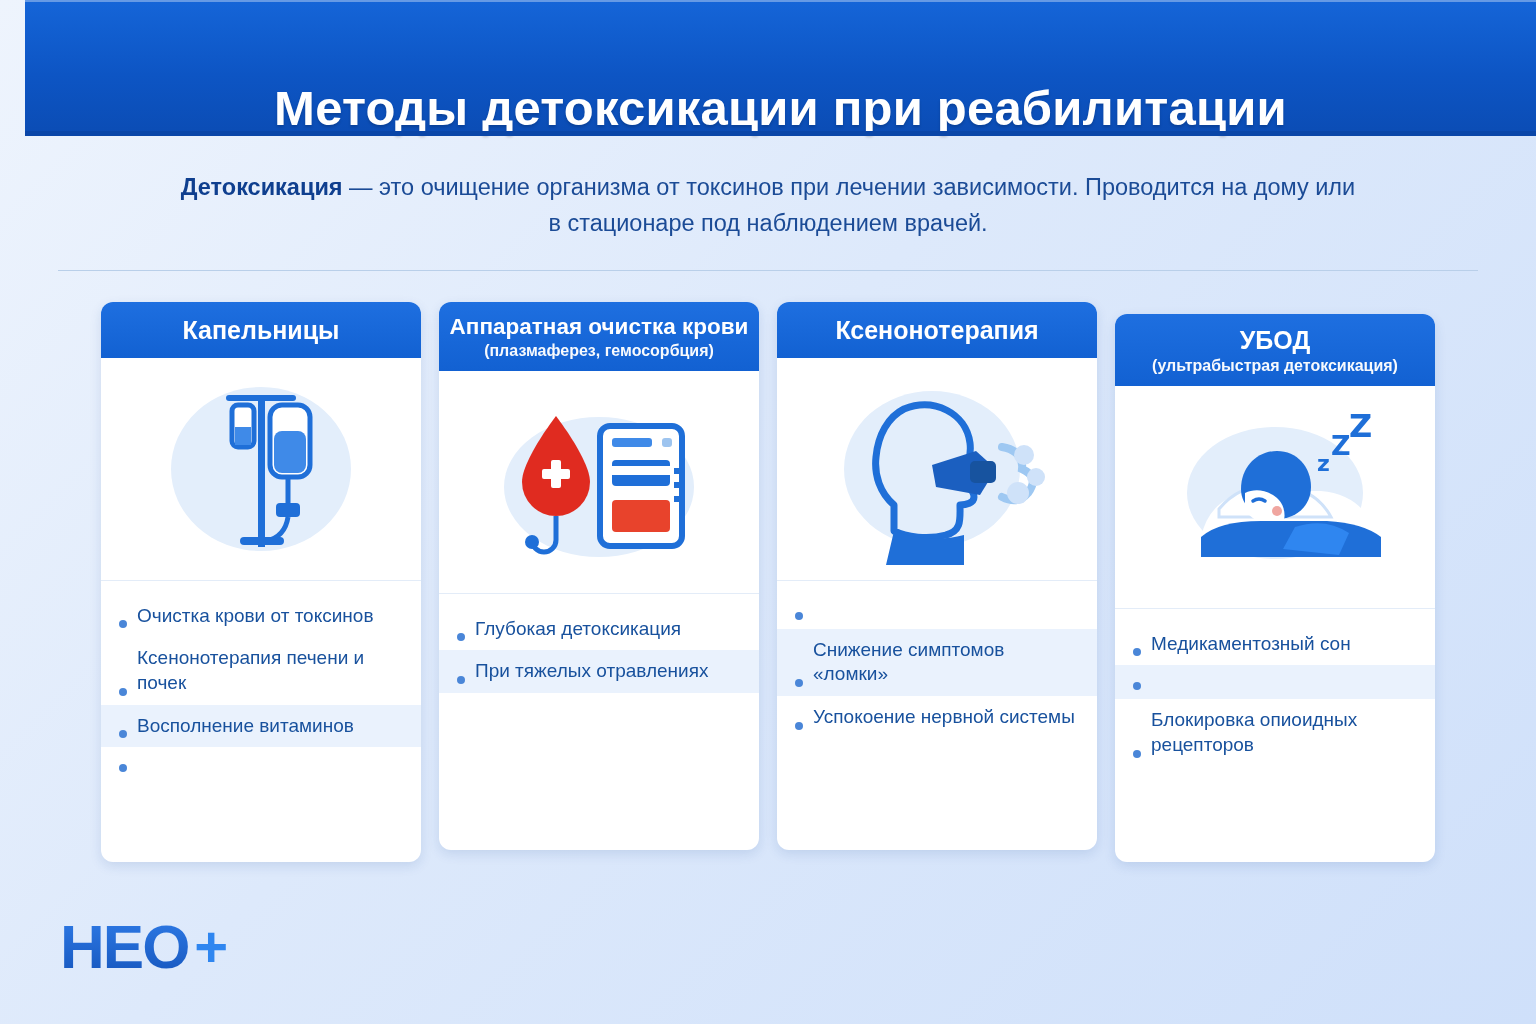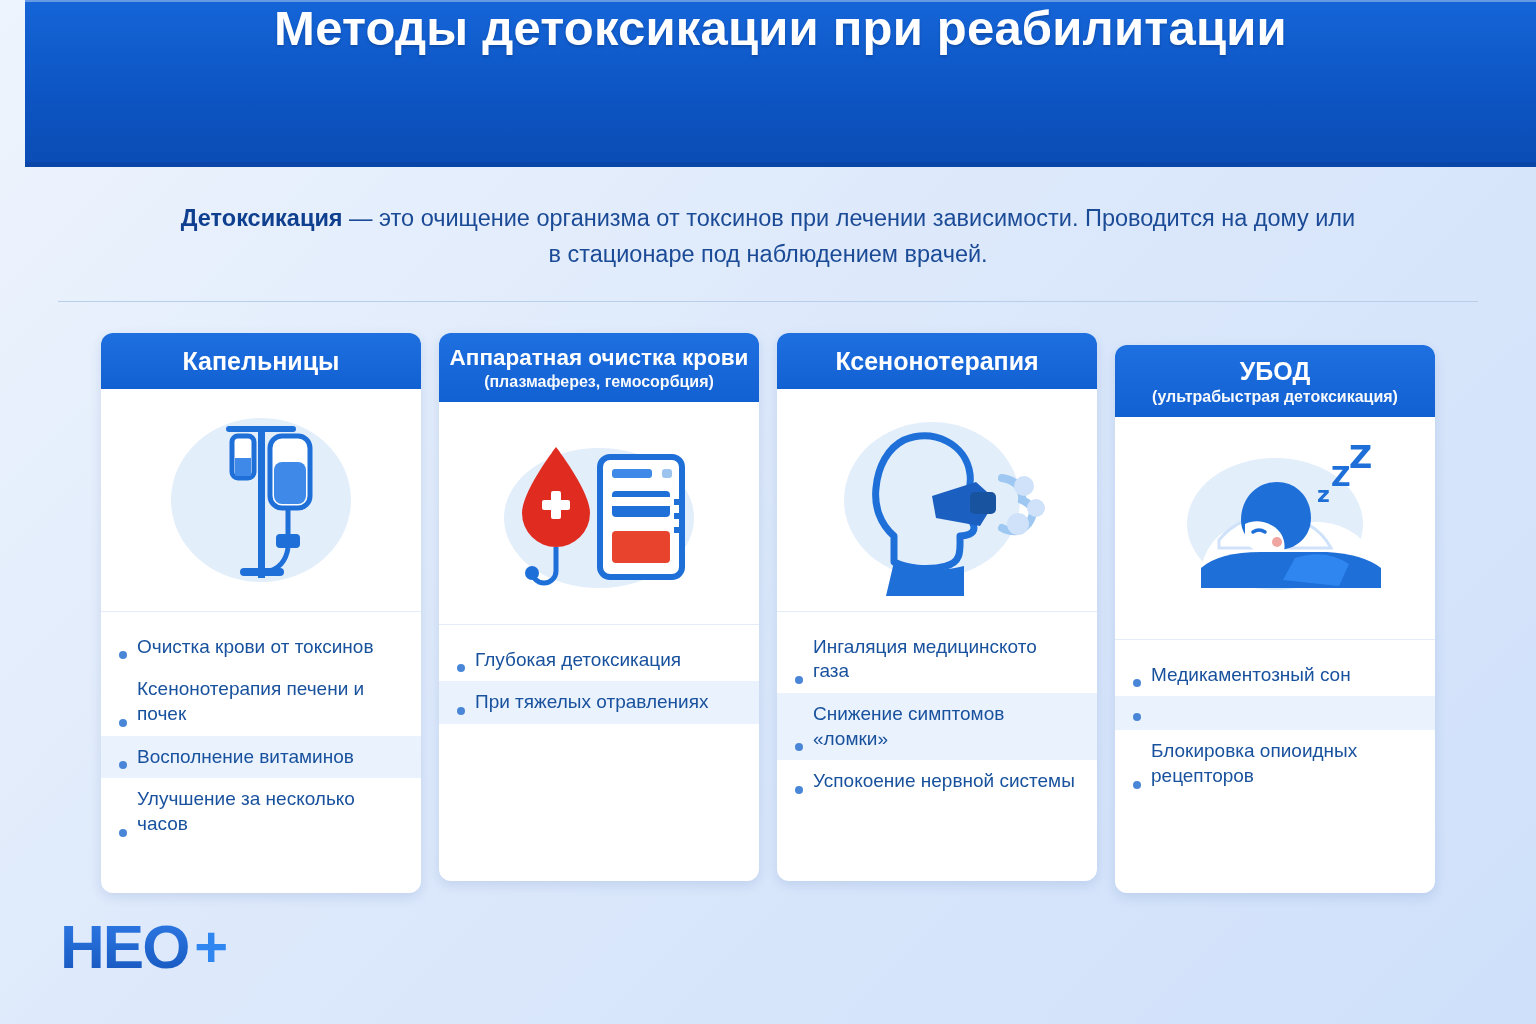--- a/index.html
+++ b/index.html
@@ -10,24 +10,24 @@
     width: 1536px;
     height: 1024px;
     overflow: hidden;
     font-family: "Liberation Sans", sans-serif;
     background: linear-gradient(135deg, #eef4fd 0%, #dde9fb 45%, #cfe0fa 100%);
     position: relative;
   }
 
   
   .header {
-    height: 167px;
+    height: 136px;
     background: linear-gradient(180deg, #1565d8 0%, #0d55c4 55%, #0b4cb4 100%);
     display: flex;
-    align-items: flex-start;
+    align-items: flex-end;
     justify-content: center;
     box-shadow: 0 2px 0 rgba(255,255,255,.35) inset;
     position: relative;
     margin-left: 25px;
   }
   .header::after {
     content: "";
     position: absolute;
     left: 0; right: 0; bottom: 0;
     height: 5px;
@@ -209,21 +209,20 @@
       <div class="li">
         <i class="dot"></i>
         <span class="txt">Ксенонотерапия печени и почек</span>
       </div>
       <div class="li hl">
         <i class="dot"></i>
         <span class="txt">Восполнение витаминов</span>
       </div>
       <div class="li">
         <i class="dot"></i>
-        <span class="txt">Улучшение за несколько часов</span>
       </div>
     </div>
   </div>
 
   <div class="card card-b">
     <div class="card-head tall">
       <div class="t1 small">Аппаратная очистка крови</div>
       <div class="t2">(плазмаферез, гемосорбция)</div>
     </div>
     <div class="card-art">
@@ -270,21 +269,20 @@
         <rect x="158" y="92" width="26" height="22" rx="5" fill="#17539f"></rect>
         <path d="M190 78 q22 4 20 22 q18 8 6 24 q-10 12 -26 4" fill="none" stroke="#9ec8f2" stroke-width="8" stroke-linecap="round"></path>
         <circle cx="212" cy="86" r="10" fill="#cfe2f9"></circle>
         <circle cx="224" cy="108" r="9" fill="#cfe2f9"></circle>
         <circle cx="206" cy="124" r="11" fill="#cfe2f9"></circle>
       </svg>
     </div>
     <div class="card-list">
       <div class="li">
         <i class="dot"></i>
-        <span class="txt">Ингаляция медицинското газа</span>
       </div>
       <div class="li hl">
         <i class="dot"></i>
         <span class="txt">Снижение симптомов «ломки»</span>
       </div>
       <div class="li">
         <i class="dot"></i>
         <span class="txt">Успокоение нервной системы</span>
       </div>
     </div>

